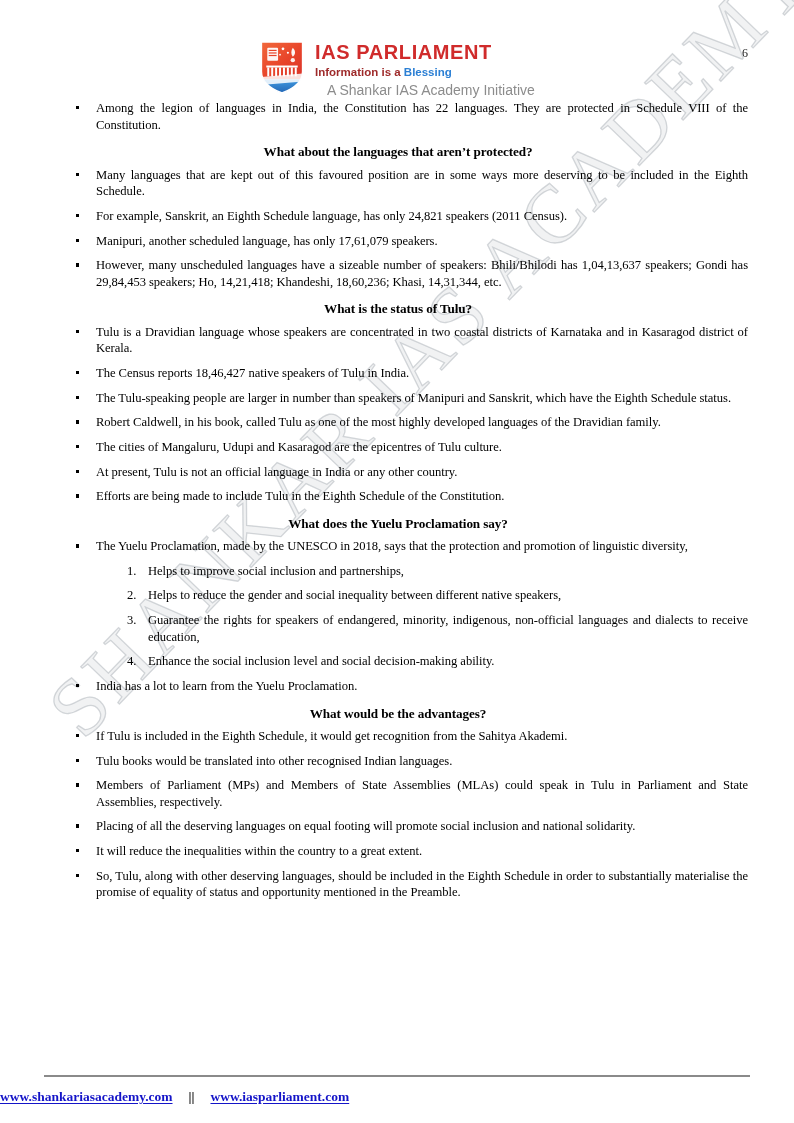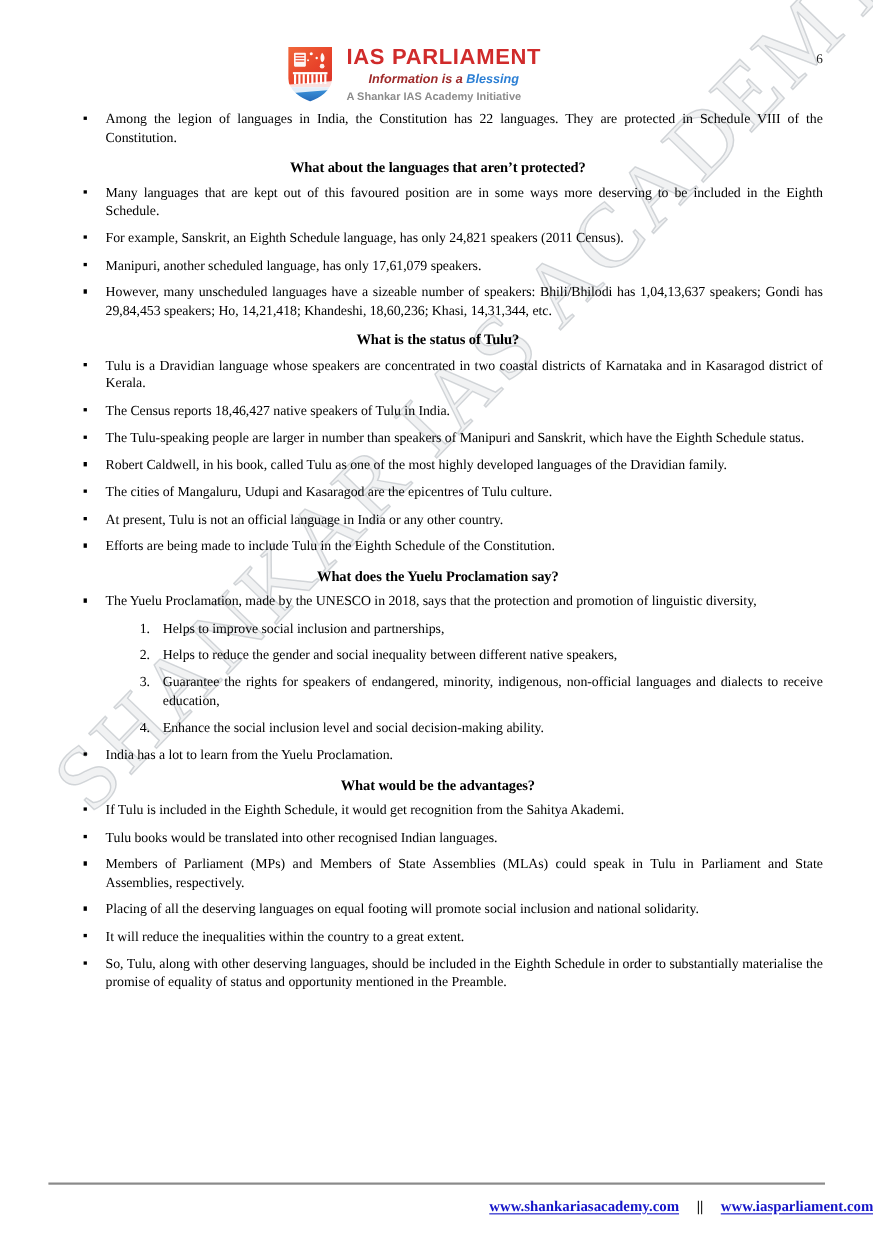--- a/index.html
+++ b/index.html
@@ -83,35 +83,34 @@
     font-weight: 700;
     letter-spacing: 0.6px;
     color: #d02b2b;
     line-height: 1;
     margin-bottom: 4px;
   }
   .logo-tagline {
     font-family: "Liberation Sans", "DejaVu Sans", sans-serif;
     font-size: 11.5px;
     font-weight: 700;
-    font-style: italic;
     color: #9e2a2a;
     line-height: 1.1;
     margin-bottom: 4px;
-    text-align: center;
   }
   .logo-tagline .blessing {
     color: #2b7fd4;
   }
   .logo-sub {
     font-family: "Liberation Sans", "DejaVu Sans", sans-serif;
-    font-size: 10px;
-    font-weight: 700;
+    font-size: 14px;
+    font-weight: 400;
     color: #8c8c8c;
     line-height: 1.1;
+    margin-left: 12px;
   }
 
   
   .content {
     position: relative;
     z-index: 2;
     margin: 0 60px 0 48px;
     width: 700px;
   }
   .heading {
@@ -176,21 +175,21 @@
     bottom: 0;
     width: 794px;
     z-index: 2;
   }
   .footer-rule {
     margin: 0 44px;
     height: 2px;
     background: #8a8a8a;
   }
   .footer-links {
-    text-align: right;
+    text-align: left;
     padding-top: 12px;
     padding-bottom: 18px;
     font-family: "Liberation Serif", "DejaVu Serif", serif;
     font-size: 13.5px;
     font-weight: 700;
   }
   .footer-links a {
     color: #1414c8;
     text-decoration: underline;
     text-underline-offset: 2px;

